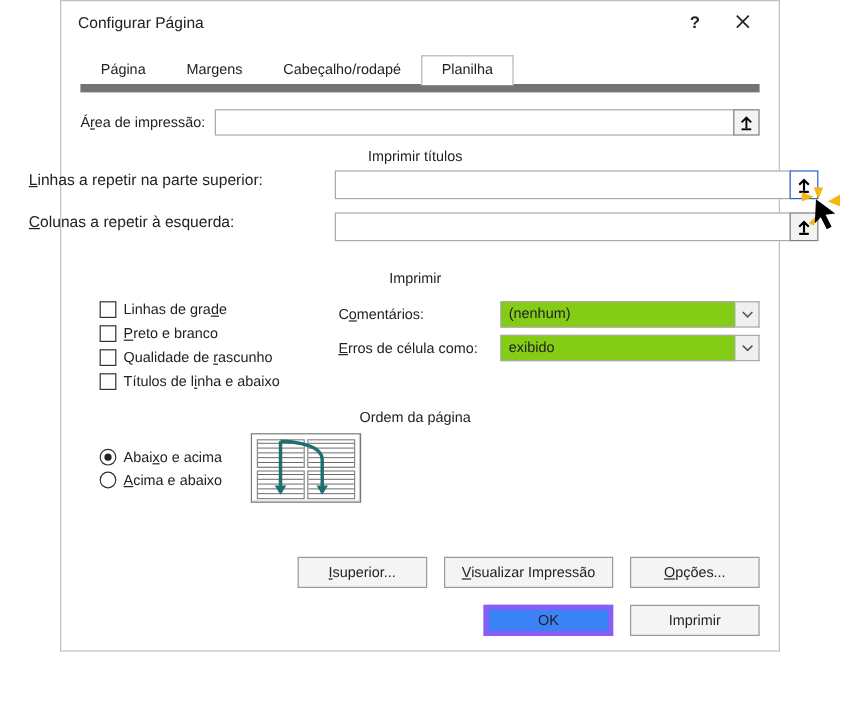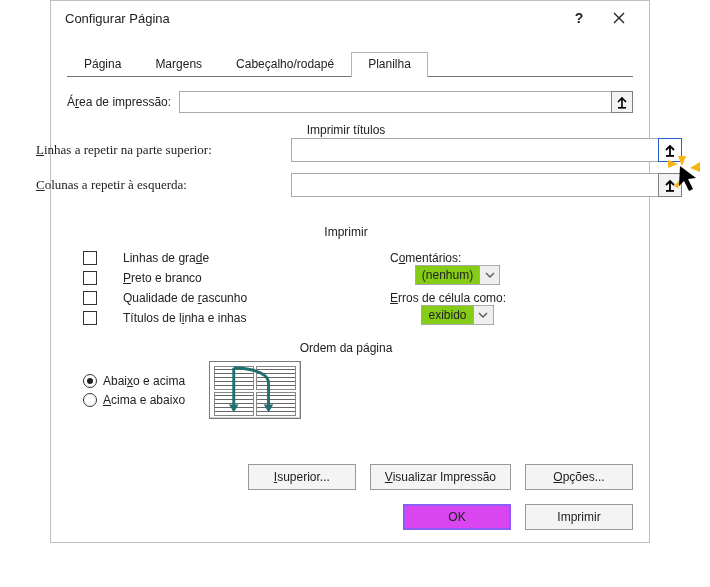--- a/index.html
+++ b/index.html
@@ -46,21 +46,21 @@
     cursor: pointer;
   }
   .titlebar .help { font-weight: bold; }
   .titlebar .close svg { width: 12px; height: 12px; }
 
   
   .tabs {
     display: flex;
     align-items: flex-end;
     margin: 16px 16px 0 16px;
-    border-bottom: 1px solid #737373;
+    border-bottom: 7px solid #737373;
     height: 26px;
   }
   .tab {
     padding: 4px 16px 5px 16px;
     font-size: 12px;
     border: 1px solid transparent;
     border-bottom: none;
     position: relative;
     color: #222;
     cursor: pointer;
@@ -117,25 +117,24 @@
     flex-direction: column;
   }
   .group .gt { white-space: nowrap; margin-right: 8px; }
   .group .rule { flex: 1; height: 1px; background: #cfcfcf; }
 
   .indent { margin-left: 16px; }
 
   
   .overlay-row {
     position: absolute;
-    left: 36px;
+    left: 24px;
     right: 28px;
     display: flex;
-    align-items: center;
-    font-family: Liberation Serif, serif;
+    align-items: flex-start;
   }
   .overlay-row .lbl { font-size: 13px; }
   .overlay-row .inp-wrap {
     position: absolute;
     left: 255px; right: 0;
     display: flex;
   }
   .overlay-row input.text {
     height: 24px;
   }
@@ -156,33 +155,31 @@
     display: flex;
     gap: 24px;
     align-items: flex-start;
     margin-top: 2px;
   }
   .cb-col { width: 175px; }
   .cb {
     display: flex; align-items: center;
     margin: 6px 0;
     cursor: pointer;
-    gap: 20px;
   }
   .cb .box {
     width: 14px; height: 14px;
     border: 1px solid #333;
     margin-right: 6px;
     background: #fff;
   }
   .combo-col { flex: 1; }
   .combo-col .crow {
     display: flex; align-items: center;
     margin: 6px 0;
-    flex-direction: column;
   }
   .combo-col .crow .lbl { width: 135px; }
   .select {
     flex: 1;
     display: flex;
     height: 22px;
   }
   .select .sval {
     flex: 1;
     border: 1px solid #a9a9a9;
@@ -252,22 +249,22 @@
     min-width: 108px;
     height: 26px;
     border: 1px solid #999;
     background: #f4f4f4;
     display:flex; align-items:center; justify-content:center;
     padding: 0 14px;
     cursor: pointer;
     font: inherit;
   }
   .btn.primary {
-    border: 2px solid #8b5cf6;
-    background:#d946ef;
+    border: 4px solid #8b5cf6;
+    background:#3b82f6;
     margin-left:48px;
   }
   .u { text-decoration: underline; text-decoration-thickness:1px; }
 
   
   .spacer-for-overlay { height: 72px; }
 </style>
 </head>
 <body>
 
@@ -339,21 +336,21 @@
           </div>
           <div class="cb">
             <div class="box"></div>
             <span>
               <span>Qualidade de </span><span class="u">r</span><span>ascunho</span>
             </span>
           </div>
           <div class="cb">
             <div class="box"></div>
             <span>
-              <span>Títulos de l</span><span class="u">i</span><span>nha e inhas</span>
+              <span>Títulos de l</span><span class="u">i</span><span>nha e abaixo</span>
             </span>
           </div>
         </div>
         <div class="combo-col">
           <div class="crow">
             <div class="lbl">
               <span>C</span><span class="u">o</span><span>mentários:</span>
             </div>
             <div class="select">
               <div class="sval">(nenhum)</div>

